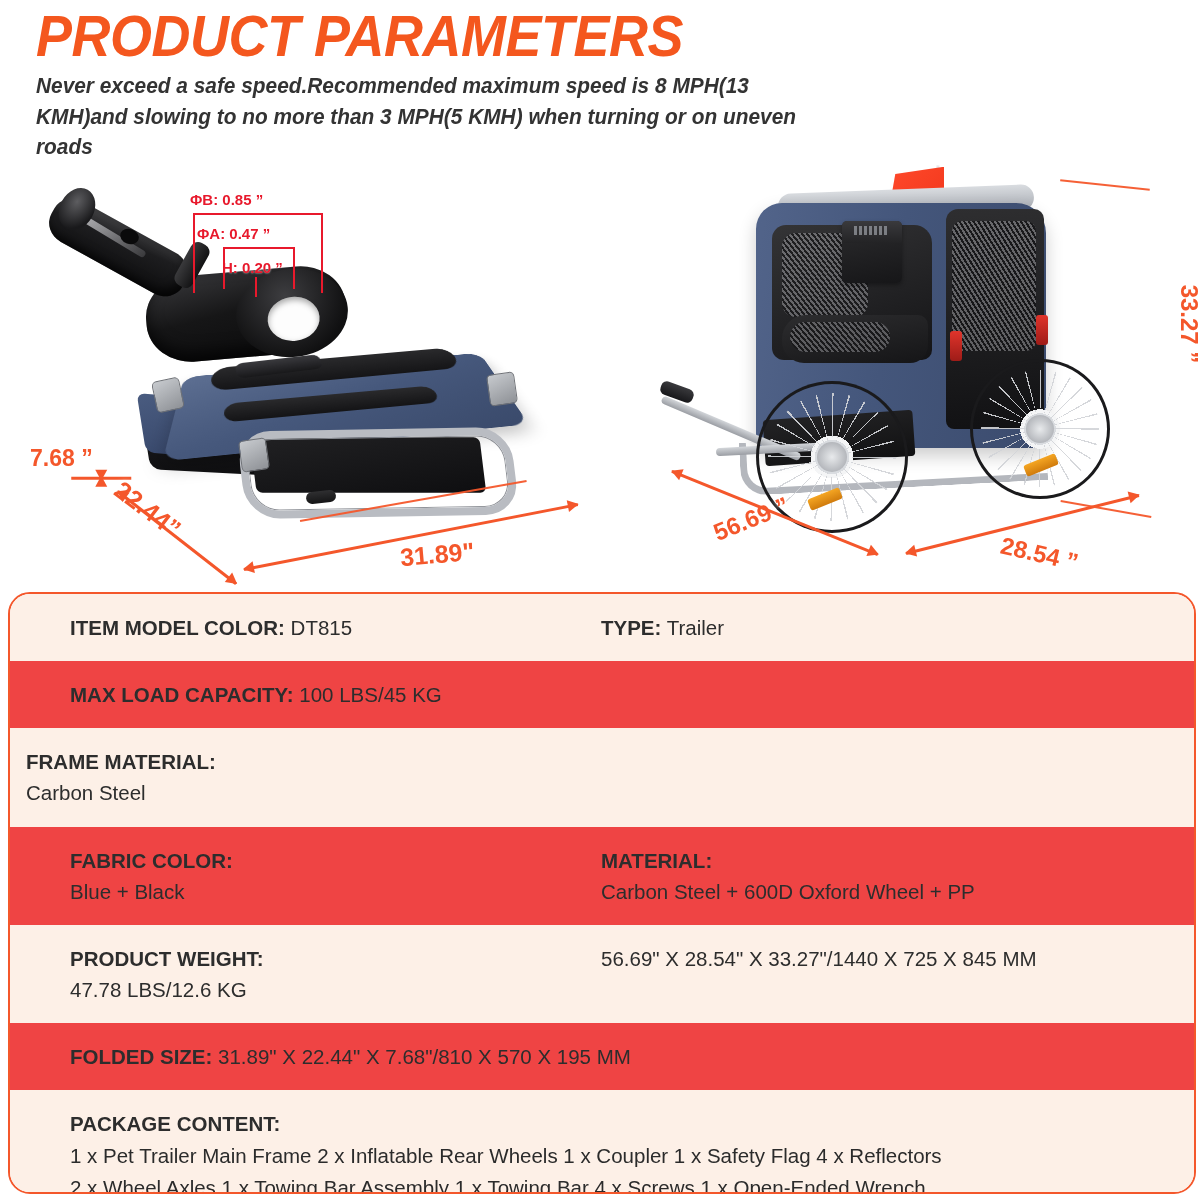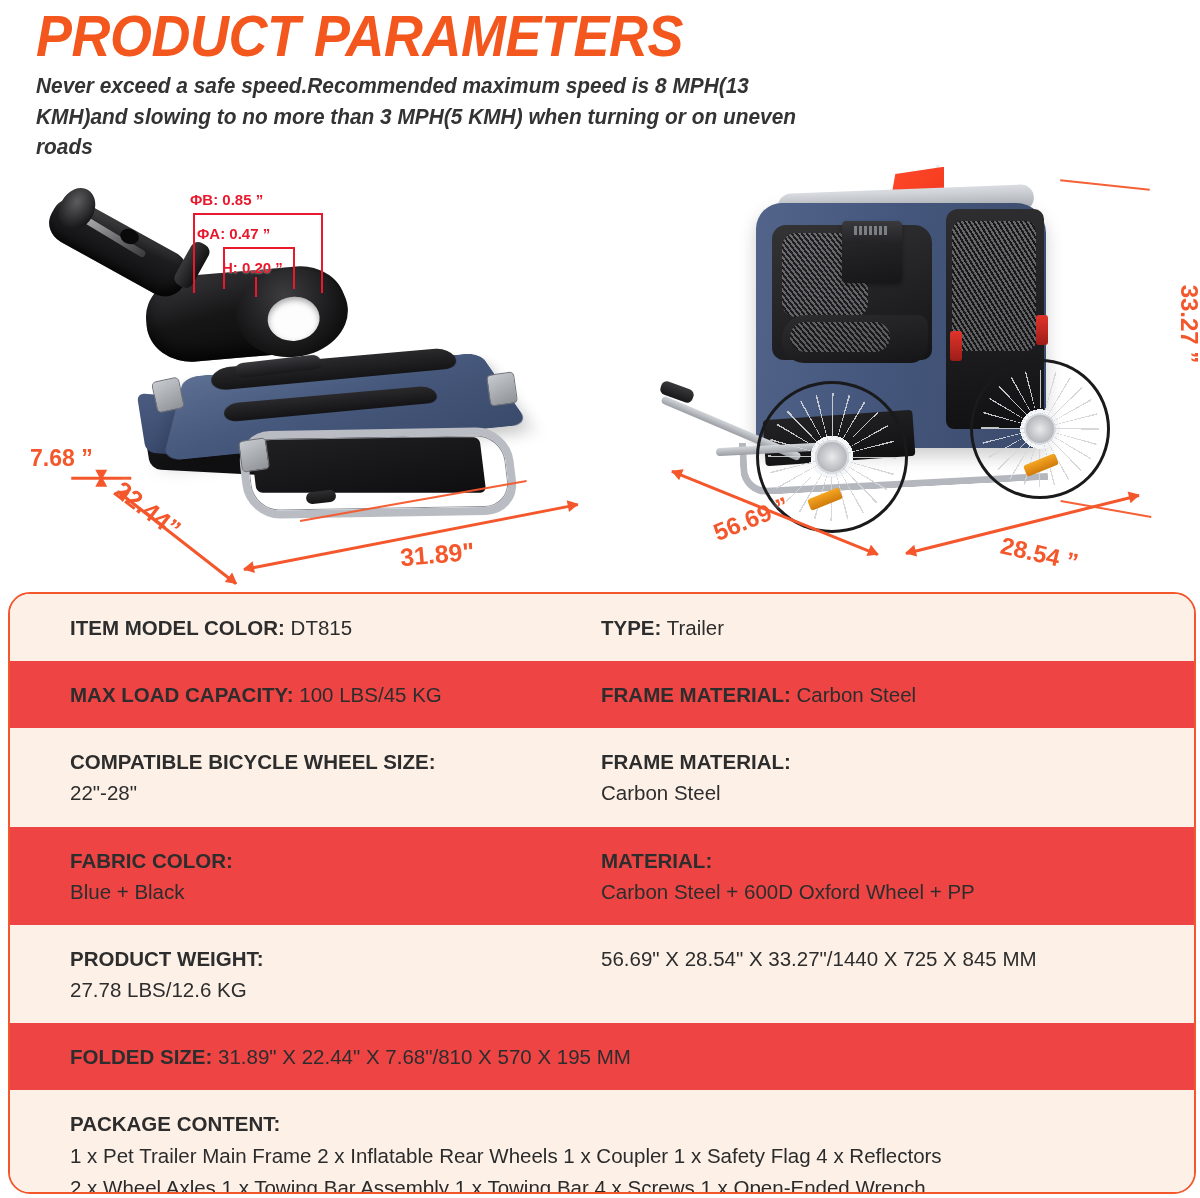--- a/index.html
+++ b/index.html
@@ -411,52 +411,44 @@
       <span class="k">TYPE:</span>
       <span class="v">Trailer</span>
     </div>
   </div>
 
   <div class="row plain">
     <div class="cell left">
       <span class="k">MAX LOAD CAPACITY:</span>
       <span class="v">100 LBS/45 KG</span>
     </div>
-    <div class="cell right">
-      <span class="k">FRAME MATERIAL:</span>
-      <span class="v">Carbon Steel</span>
-    </div>
   </div>
 
   <div class="row alt">
-    <div class="cell left">
-      <span class="k">COMPATIBLE BICYCLE WHEEL SIZE:</span>
-      <span class="vblock">22"-28"</span>
-    </div>
     <div class="cell right">
       <span class="k">FRAME MATERIAL:</span>
       <span class="vblock">Carbon Steel</span>
     </div>
   </div>
 
   <div class="row plain">
     <div class="cell left">
       <span class="k">FABRIC COLOR:</span>
       <span class="vblock">Blue + Black</span>
     </div>
     <div class="cell right">
       <span class="k">MATERIAL:</span>
       <span class="vblock">Carbon Steel + 600D Oxford Wheel + PP</span>
     </div>
   </div>
 
   <div class="row alt">
     <div class="cell left">
       <span class="k">PRODUCT WEIGHT:</span>
-      <span class="vblock">27.78 LBS/12.6 KG</span>
+      <span class="vblock">47.78 LBS/12.6 KG</span>
     </div>
     <div class="cell right">
       <span class="vblock">56.69" X 28.54" X 33.27"/1440 X 725 X 845 MM</span>
     </div>
   </div>
 
   <div class="row plain">
     <div class="cell full">
       <span class="k">FOLDED SIZE:</span>
       <span class="v">31.89" X 22.44" X 7.68"/810 X 570 X 195 MM</span>

